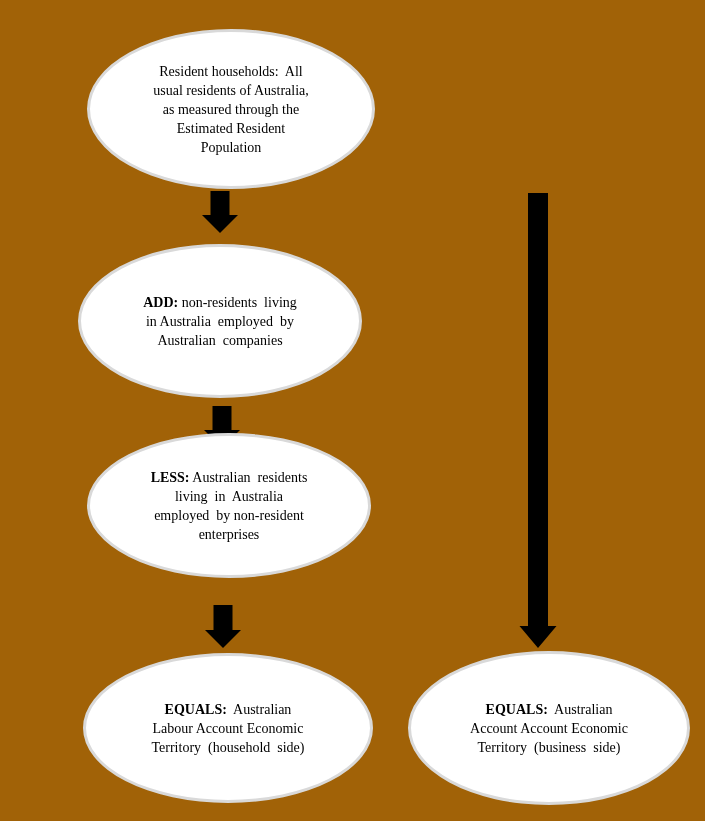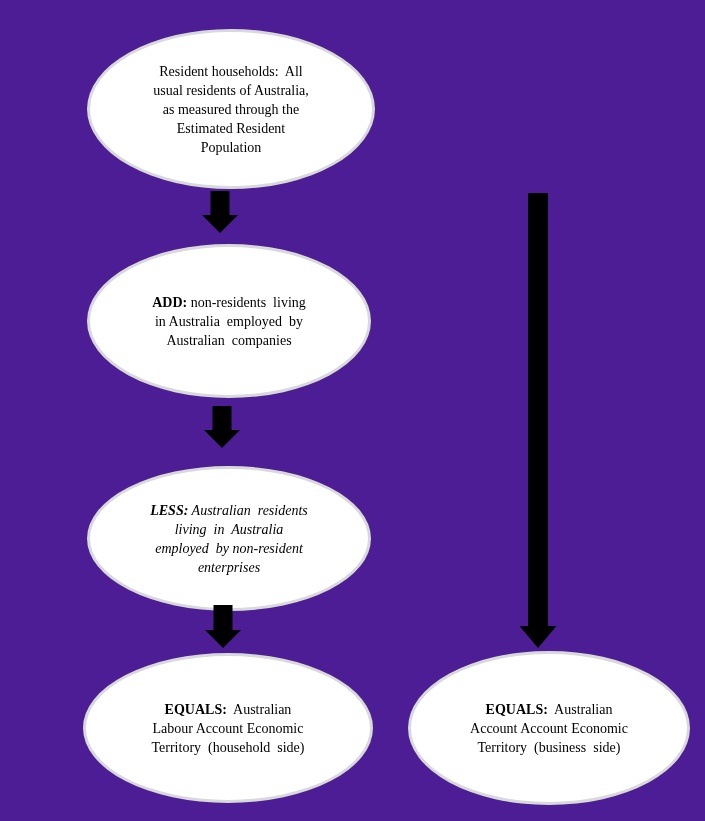--- a/index.html
+++ b/index.html
@@ -1,36 +1,36 @@
 <!DOCTYPE html>
 <html><head>
 <meta charset="utf-8">
 <style>
   html, body { margin:0; padding:0; background:#ffffff; }
   .canvas {
-    position:relative; width:705px; height:821px; background:#4c1d95;
+    position:relative; width:705px; height:821px; background:#a16207;
     font-family:"Liberation Serif", serif; overflow:hidden;
   }
   .ellipse {
     position:absolute; box-sizing:border-box;
     border:3px solid #d9d9d9; border-radius:50%;
     background:#ffffff;
     display:flex; align-items:center; justify-content:center;
   }
   .label {
     color:#000000; font-size:14px; line-height:19px;
     text-align:center; white-space:pre-wrap; padding:0 20px;
   }
   .pfx { font-weight:bold; }
   .arrow { position:absolute; }
 
   
   .n-hh1 { left:87px;  top:29px;  width:288px; height:160px; }
-  .n-hh2 { left:87px;  top:244px; width:284px; height:154px; }
-  .n-hh3 { left:87px;  top:466px; width:284px; height:145px;font-style:italic; }
+  .n-hh2 { left:78px;  top:244px; width:284px; height:154px; }
+  .n-hh3 { left:87px;  top:433px; width:284px; height:145px; }
   .n-hh4 { left:83px;  top:653px; width:290px; height:150px; }
   .n-bz1 { left:405px; top:23px;  width:296px; height:170px; }
   .n-bz2 { left:408px; top:651px; width:282px; height:154px; }
 
   .a-1 { left:200px; top:191px; }
   .a-2 { left:202px; top:406px; }
   .a-3 { left:203px; top:605px; }
   .a-long { left:516px; top:193px; }
 </style>
 </head>

